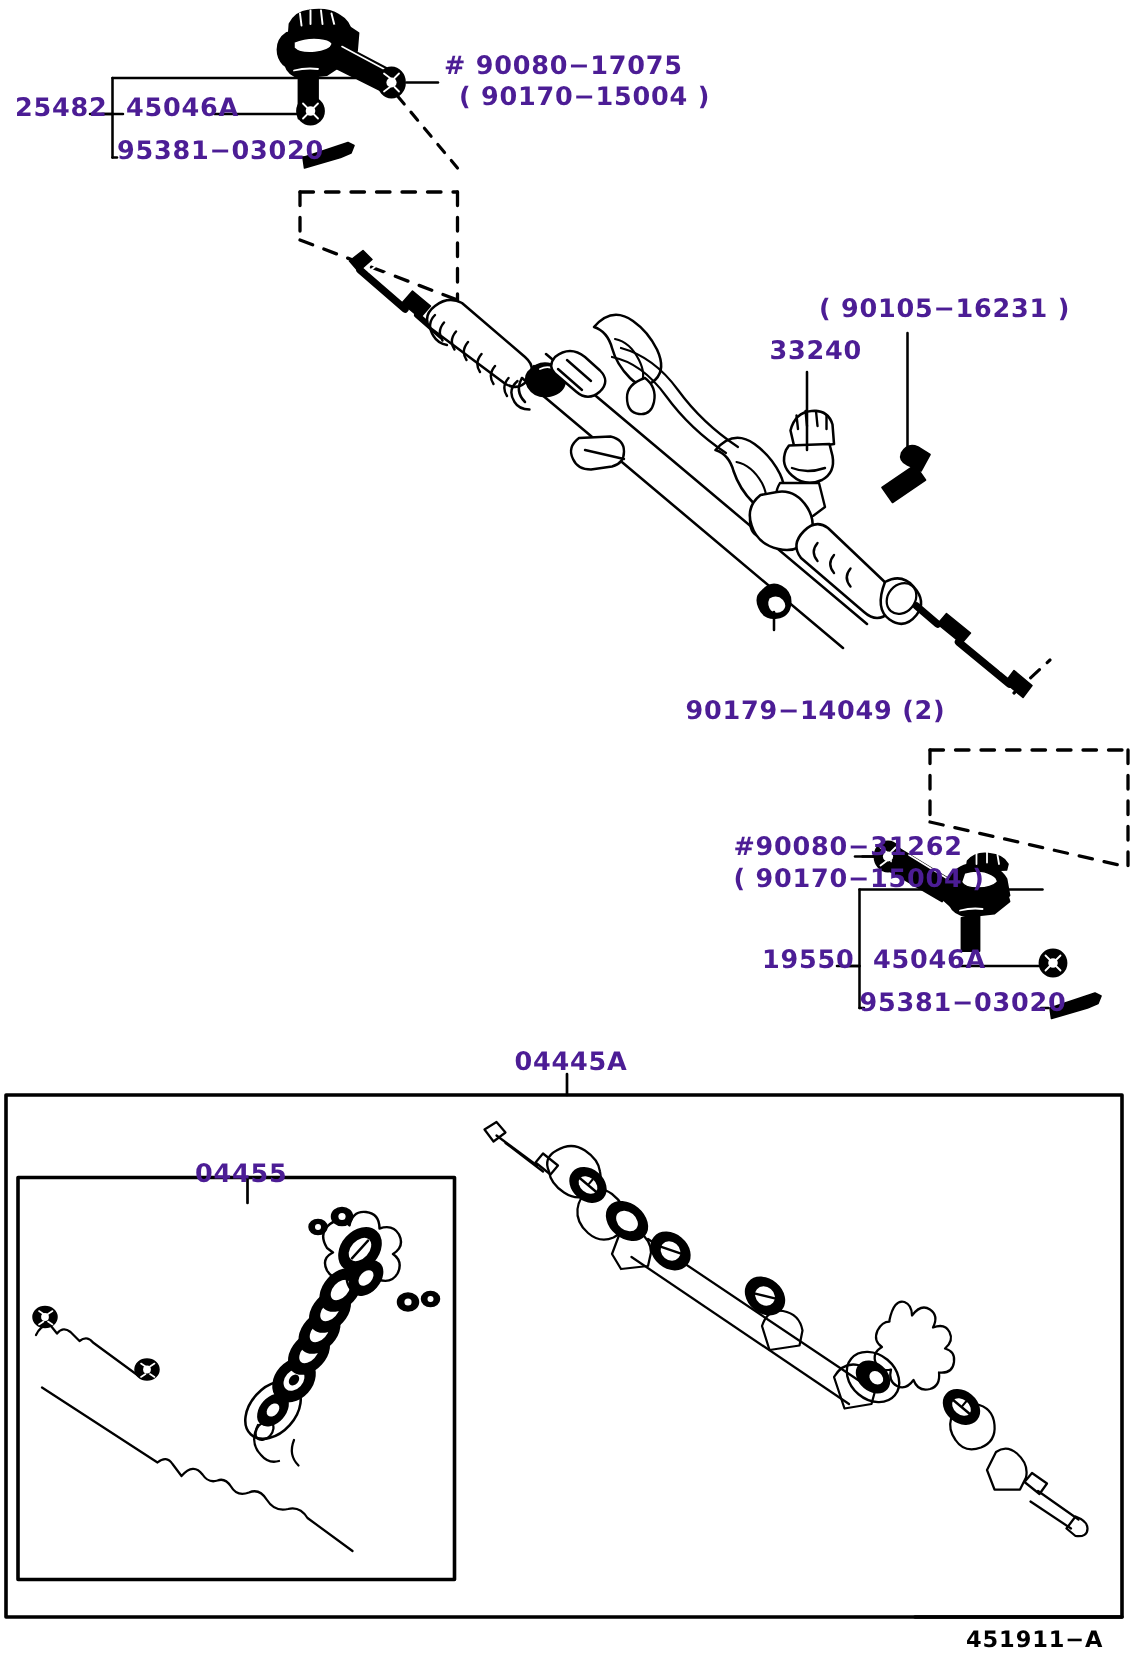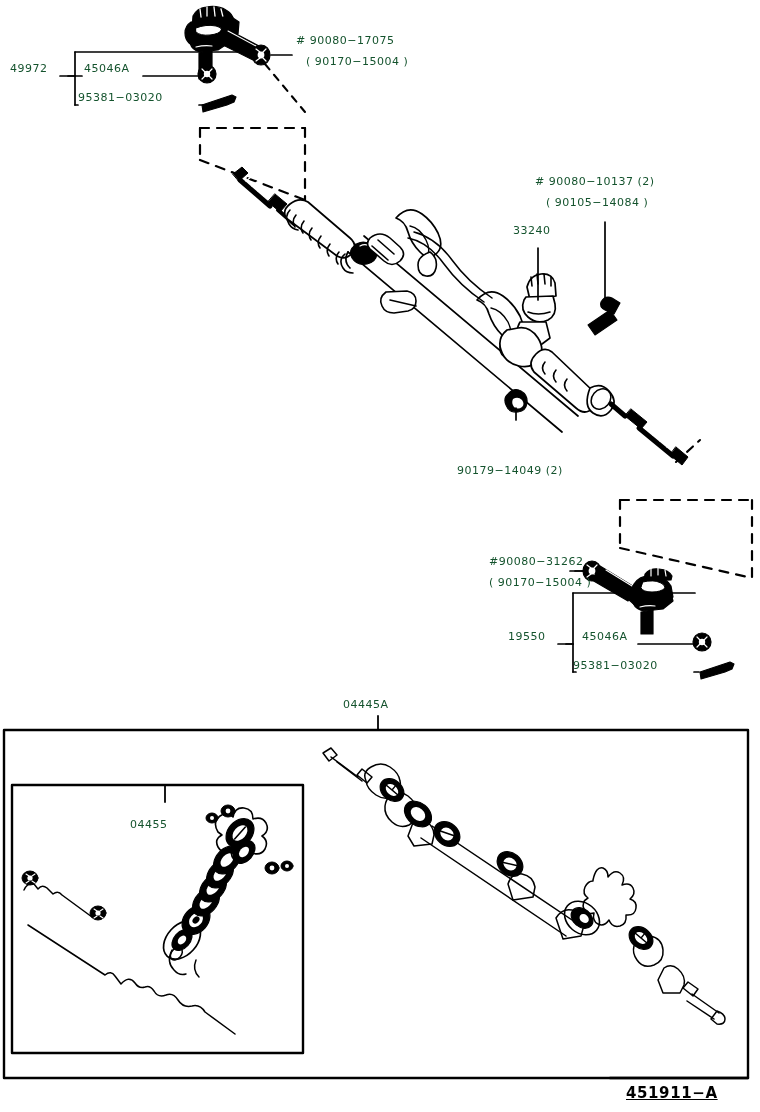--- a/index.html
+++ b/index.html
@@ -18,24 +18,24 @@
   }
   #art {
     position: absolute;
     left: 0; top: 0;
     width: 760px;
     height: 1112px;
   }
   .lbl {
     position: absolute;
     font-family: "DejaVu Sans", sans-serif;
-    font-weight: normal;
-    font-size: 11px;
+    font-weight: bold;
+    font-size: 17px;
     letter-spacing: 0.5px;
-    color: #14532d;
+    color: #4c1d95;
     white-space: pre;
     line-height: 1.25;
   }
   .diagram-id {
     position: absolute;
     font-family: "DejaVu Sans", sans-serif;
     font-weight: bold;
     font-size: 15px;
     letter-spacing: 0.6px;
     color: #000000;
@@ -374,39 +374,38 @@
         <path d="M26 874 l3 2 M35 874 l-3 2 M26 883 l3 -2 M35 883 l-3 -2" stroke="#fff" stroke-width="1.1"></path>
         <ellipse cx="98" cy="913" rx="8" ry="7" fill="#000" stroke="#000" stroke-width="1"></ellipse>
         <circle cx="98" cy="913" r="2.6" fill="#fff" stroke="none"></circle>
         <path d="M94 909 l3 2 M103 909 l-3 2 M94 918 l3 -2 M103 918 l-3 -2" stroke="#fff" stroke-width="1.1"></path>
       </g>
 
       <path d="M610 1078 L748 1078" stroke-width="2.4"></path>
     </g>
   </svg>
 
-  <div class="lbl" style="left:10px; top:62px;">49972</div>
+  <div class="lbl" style="left:10px; top:62px;">25482</div>
   <div class="lbl" style="left:84px; top:62px;">45046A</div>
   <div class="lbl" style="left:78px; top:91px;">95381−03020</div>
 
   <div class="lbl" style="left:296px; top:34px;"># 90080−17075</div>
   <div class="lbl" style="left:306px; top:55px;">( 90170−15004 )</div>
 
-  <div class="lbl" style="left:535px; top:175px;"># 90080−10137 (2)</div>
-  <div class="lbl" style="left:546px; top:196px;">( 90105−14084 )</div>
+  <div class="lbl" style="left:546px; top:196px;">( 90105−16231 )</div>
 
   <div class="lbl" style="left:513px; top:224px;">33240</div>
 
   <div class="lbl" style="left:457px; top:422px;margin-top:42px;">90179−14049 (2)</div>
 
   <div class="lbl" style="left:489px; top:555px;">#90080−31262</div>
   <div class="lbl" style="left:489px; top:576px;">( 90170−15004 )</div>
 
   <div class="lbl" style="left:508px; top:630px;">19550</div>
   <div class="lbl" style="left:582px; top:630px;">45046A</div>
   <div class="lbl" style="left:573px; top:659px;">95381−03020</div>
 
   <div class="lbl" style="left:343px; top:698px;text-align:right;">04445A</div>
-  <div class="lbl" style="left:130px; top:818px;">04455</div>
-
-  <div class="diagram-id" style="left:626px; top:1084px;text-decoration:underline;">451911−A</div>
+  <div class="lbl" style="left:130px; top:773px;">04455</div>
+
+  <div class="diagram-id" style="left:644px; top:1084px;">451911−A</div>
 
 </div>
 
 </body></html>

